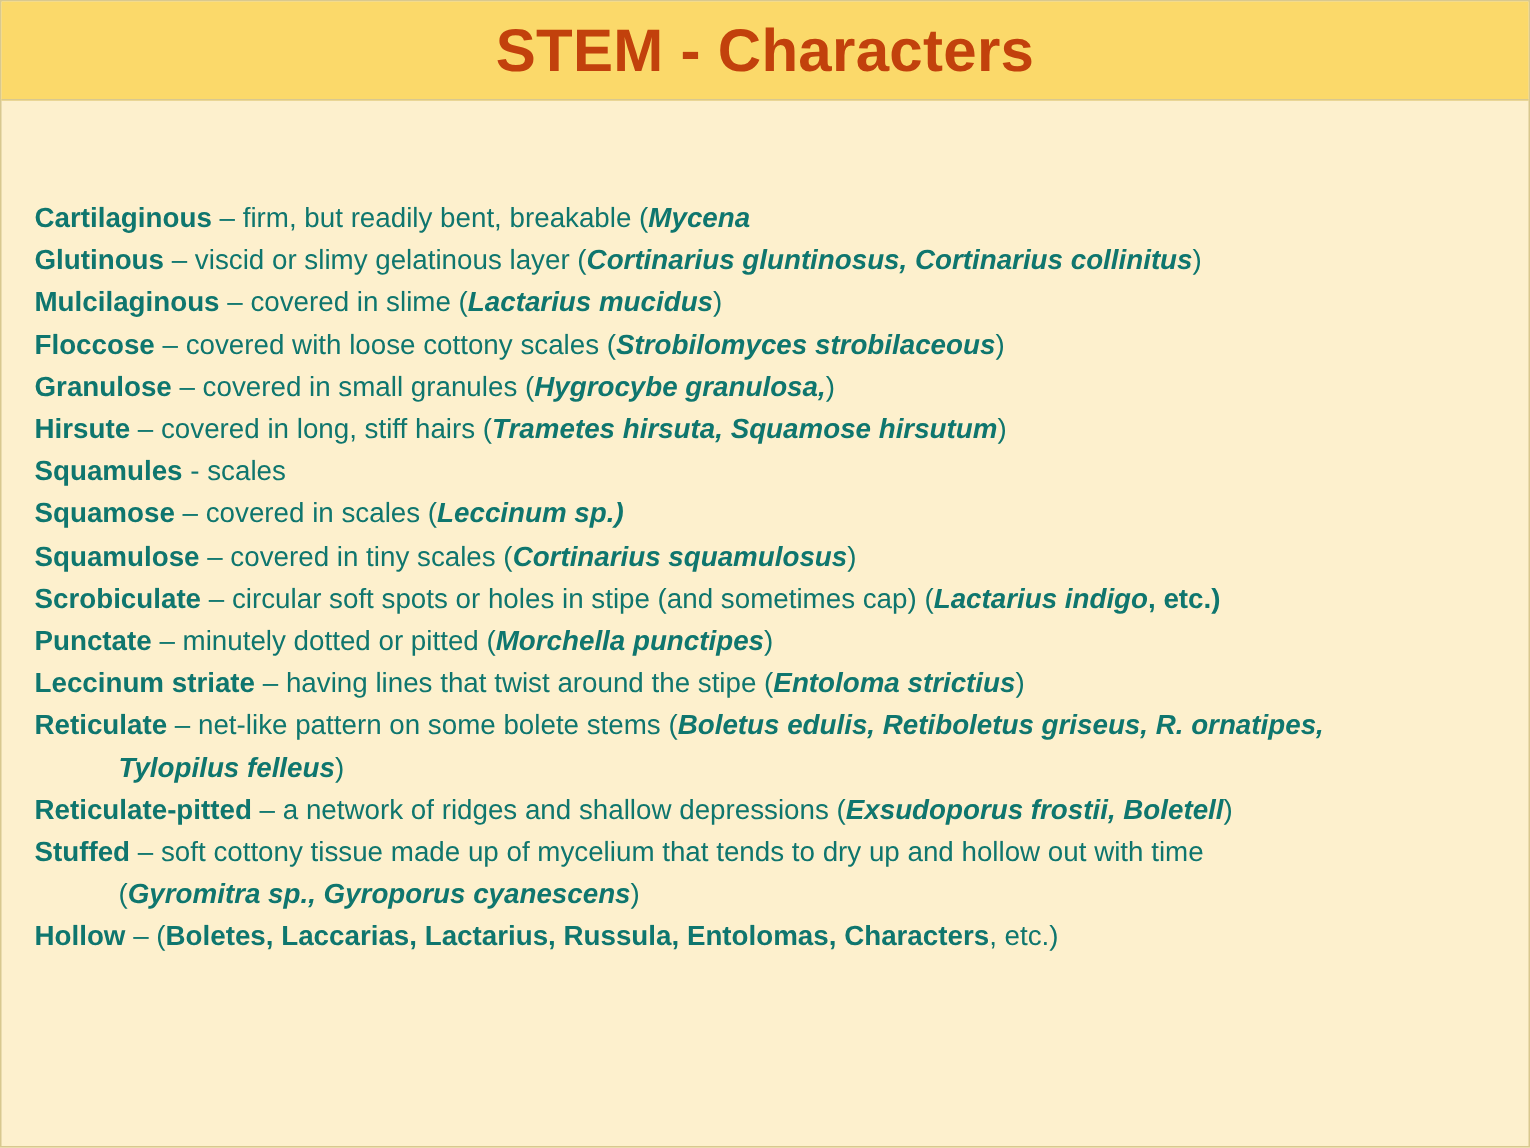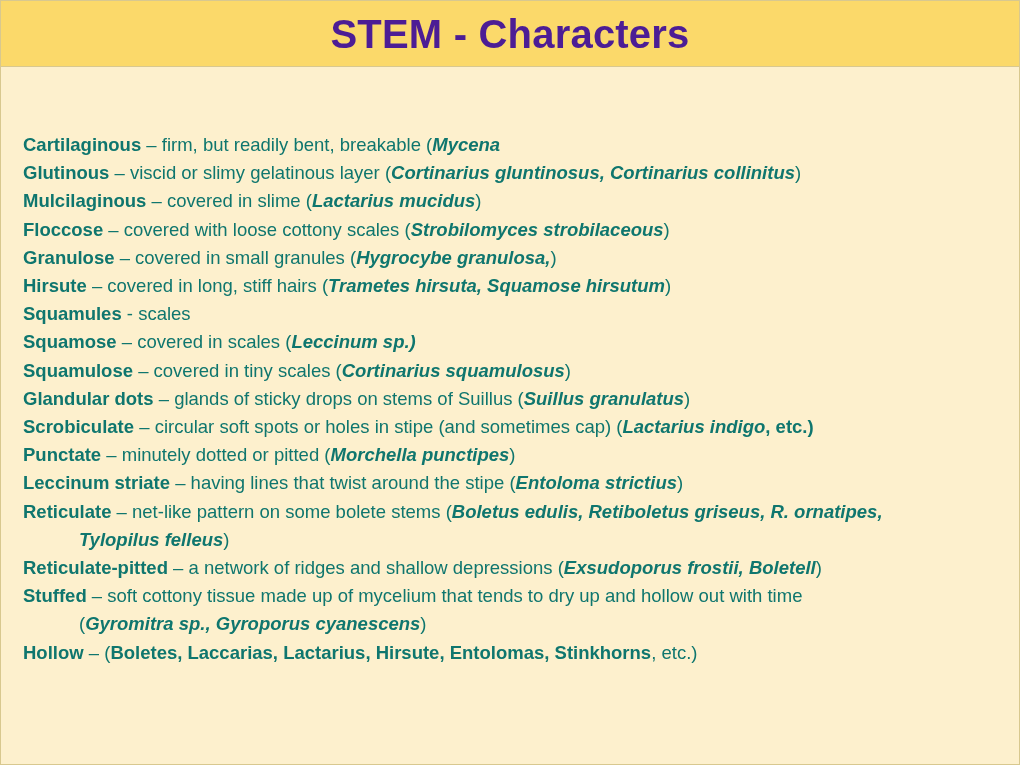--- a/index.html
+++ b/index.html
@@ -30,21 +30,21 @@
     background: #fbd96a;
     border-bottom: 1px solid #d8c88f;
     display: flex;
     align-items: center;
     justify-content: center;
     box-sizing: border-box;
   }
   .title-text {
     font-size: 40px;
     font-weight: bold;
-    color: #4c1d95;
+    color: #c2410c;
     letter-spacing: 0.2px;
     line-height: 1;
   }
   .body-area {
     position: absolute;
     top: 130px;
     left: 22px;
     width: 972px;
   }
   .line {
@@ -113,23 +113,20 @@
     </div>
 
     <div class="line">
       <span class="term">Squamose</span><span class="plain"> – </span><span class="plain">covered in scales (</span><span class="sci">Leccinum sp.)</span><span class="plain"></span>
     </div>
 
     <div class="line">
       <span class="term">Squamulose</span><span class="plain"> – </span><span class="plain">covered in tiny scales (</span><span class="sci">Cortinarius squamulosus</span><span class="plain">)</span>
     </div>
 
-    <div class="line">
-      <span class="term">Glandular dots</span><span class="plain"> – </span><span class="plain">glands of sticky drops on stems of Suillus (</span><span class="sci">Suillus granulatus</span><span class="plain">)</span>
-    </div>
 
     <div class="line">
       <span class="term">Scrobiculate</span><span class="plain"> – </span><span class="plain">circular soft spots or holes in stipe (and sometimes cap) (</span><span class="sci">Lactarius indigo</span><span class="bold">, etc.)</span>
     </div>
 
     <div class="line">
       <span class="term">Punctate</span><span class="plain"> – </span><span class="plain">minutely dotted or pitted (</span><span class="sci">Morchella punctipes</span><span class="plain">)</span>
     </div>
 
     <div class="line">
@@ -150,17 +147,17 @@
 
     <div class="line">
       <span class="term">Stuffed</span><span class="plain"> – </span><span class="plain">soft cottony tissue made up of mycelium that tends to dry up and hollow out with time</span>
     </div>
 
     <div class="line indent">
       <span class="plain">(</span><span class="sci">Gyromitra sp., Gyroporus cyanescens</span><span class="plain">)</span>
     </div>
 
     <div class="line">
-      <span class="term">Hollow</span><span class="plain"> –  (</span><span class="bold">Boletes, Laccarias, Lactarius, Hirsute, Entolomas, Stinkhorns</span><span class="plain">, etc.)</span>
+      <span class="term">Hollow</span><span class="plain"> –  (</span><span class="bold">Boletes, Laccarias, Lactarius, Russula, Entolomas, Characters</span><span class="plain">, etc.)</span>
     </div>
 
   </div>
 </div>
 
 </body></html>

